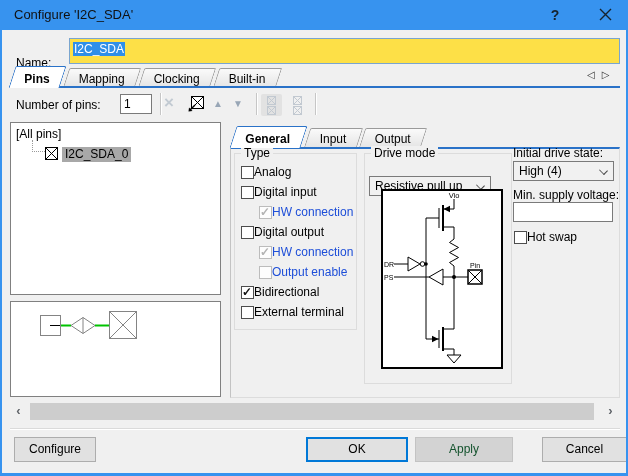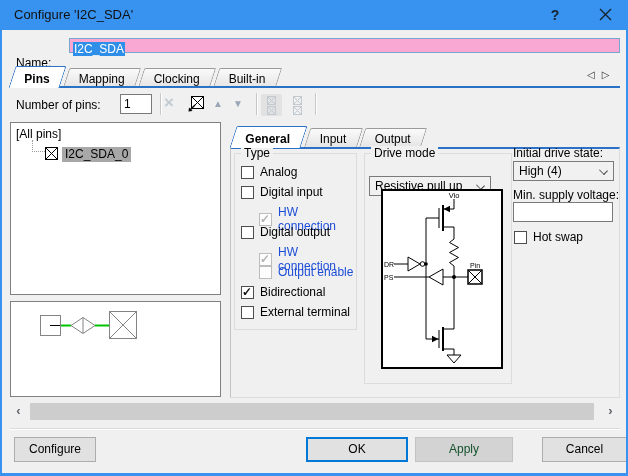--- a/index.html
+++ b/index.html
@@ -13,21 +13,21 @@
   }
   .abs{position:absolute;}
   
   .titlebar{position:absolute;left:-2px;top:0;width:628px;height:30px;background:#3793ef;}
   .title-text{position:absolute;left:14px;top:7px;font-size:13px;color:#111;}
   .tb-btn{position:absolute;top:0;width:34px;height:30px;text-align:center;line-height:30px;color:#16232e;cursor:pointer;}
   .tb-help{right:56px;font-size:14px;font-weight:bold;}
   .tb-close{right:6px;}
   
   .name-label{left:14px;top:56px;}
-  .name-input{left:67px;top:38px;width:551px;height:15px;background:#f9a8d4;border:1px solid #7aa5cf;padding:2px 3px;line-height:16px;}
+  .name-input{left:67px;top:38px;width:551px;height:26px;background:#fde047;border:1px solid #7aa5cf;padding:2px 3px;line-height:16px;}
   .name-sel{background:#2f8fe8;color:#fff;padding:0 1px;}
   
   .tabstrip{position:absolute;display:flex;align-items:flex-end;height:26px;}
   .outer-tabs{left:10px;top:62px;}
   .inner-tabs{left:231px;top:122px;}
   .tab{
     position:relative;transform:skewX(-18deg);margin-right:3px;
     padding:3px 12px 2px 12px;border:1px solid #9a9a9a;border-bottom:none;
     background:linear-gradient(#fafafa,#e4e4e4);border-radius:2px 2px 0 0;cursor:pointer;
   }
@@ -52,21 +52,21 @@
   .tree-elbow{left:21px;top:17px;width:13px;height:12px;border-left:1px dotted #9a9a9a;border-bottom:1px dotted #9a9a9a;}
   .tree-item-label{left:51px;top:24px;background:#a8a8a8;padding:0 3px;line-height:15px;cursor:default;}
   
   .page-box{left:228px;top:147px;width:390px;height:251px;border-top:2px solid #2a72c8;border-left:1px solid #c3c3c3;border-right:1px solid #dcdcdc;border-bottom:1px solid #dcdcdc;}
   
   .group{border:1px solid #dcdcdc;}
   .group-title{position:absolute;top:-8px;left:6px;background:#f0f0f0;padding:0 3px;}
   .type-group{left:232px;top:153px;width:123px;height:177px;}
   .drive-group{left:362px;top:153px;width:148px;height:231px;}
   
-  .cbrow{position:absolute;display:flex;align-items:center;gap:6px;cursor:pointer;}
+  .cbrow{position:absolute;display:flex;align-items:center;cursor:pointer;}
   .cb{width:13px;height:13px;border:1px solid #4d4d4d;background:#fff;position:relative;flex:0 0 auto;}
   .cb::after{content:"✓";position:absolute;left:0px;top:-2px;font-size:12px;font-weight:bold;color:#111;visibility:hidden;}
   .cbrow.checked .cb::after{visibility:visible;}
   .cbrow.disabled .cb{border-color:#bcbcbc;background:#fdfdfd;}
   .cbrow.disabled .cb::after{color:#b3b3b3;}
   .cbrow.disabled .cblbl{color:#1d4ed8;}
   .cbrow.indent{margin-left:18px;}
   
   .dropdown{position:absolute;height:20px;border:1px solid #7a7a7a;background:#f1f1f1;padding:2px 18px 2px 5px;line-height:14px;cursor:pointer;}
   .chev{position:absolute;right:6px;top:5px;width:7px;height:7px;border-right:1.4px solid #444;border-bottom:1.4px solid #444;transform:rotate(45deg) scaleY(0.8);}

